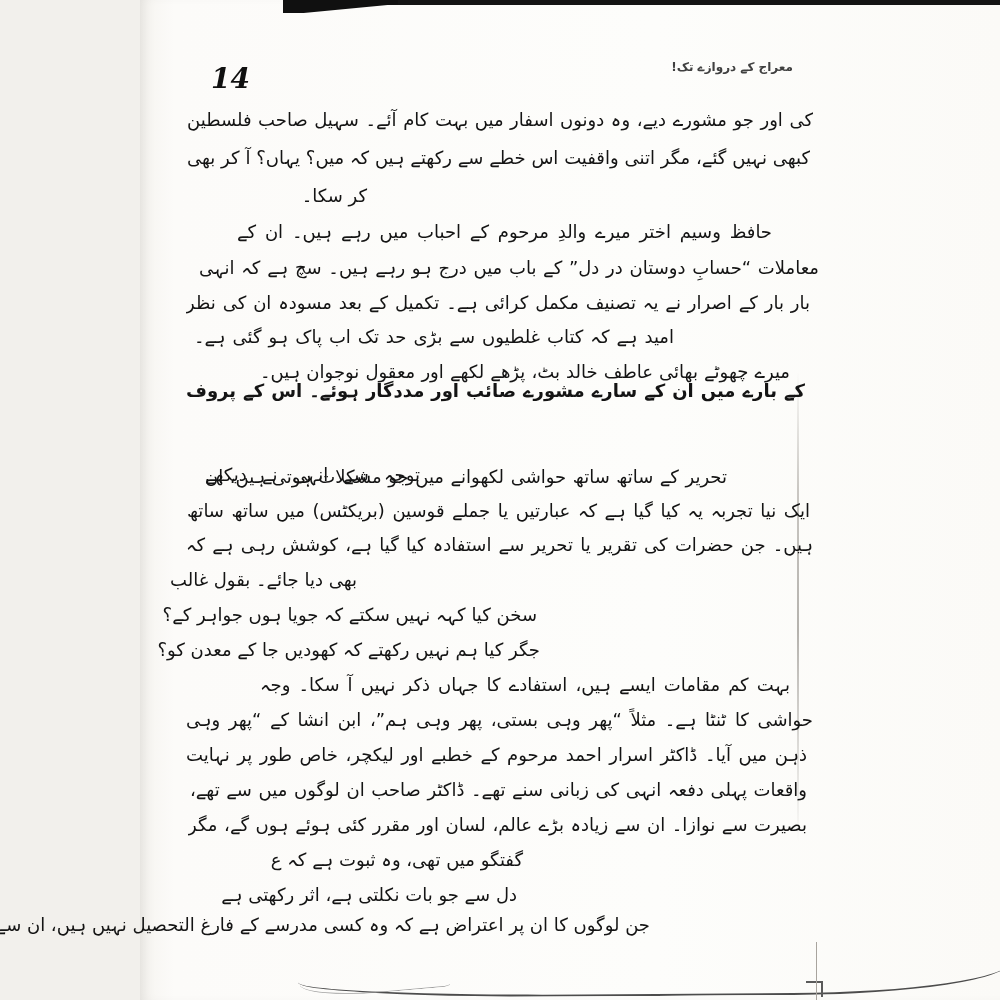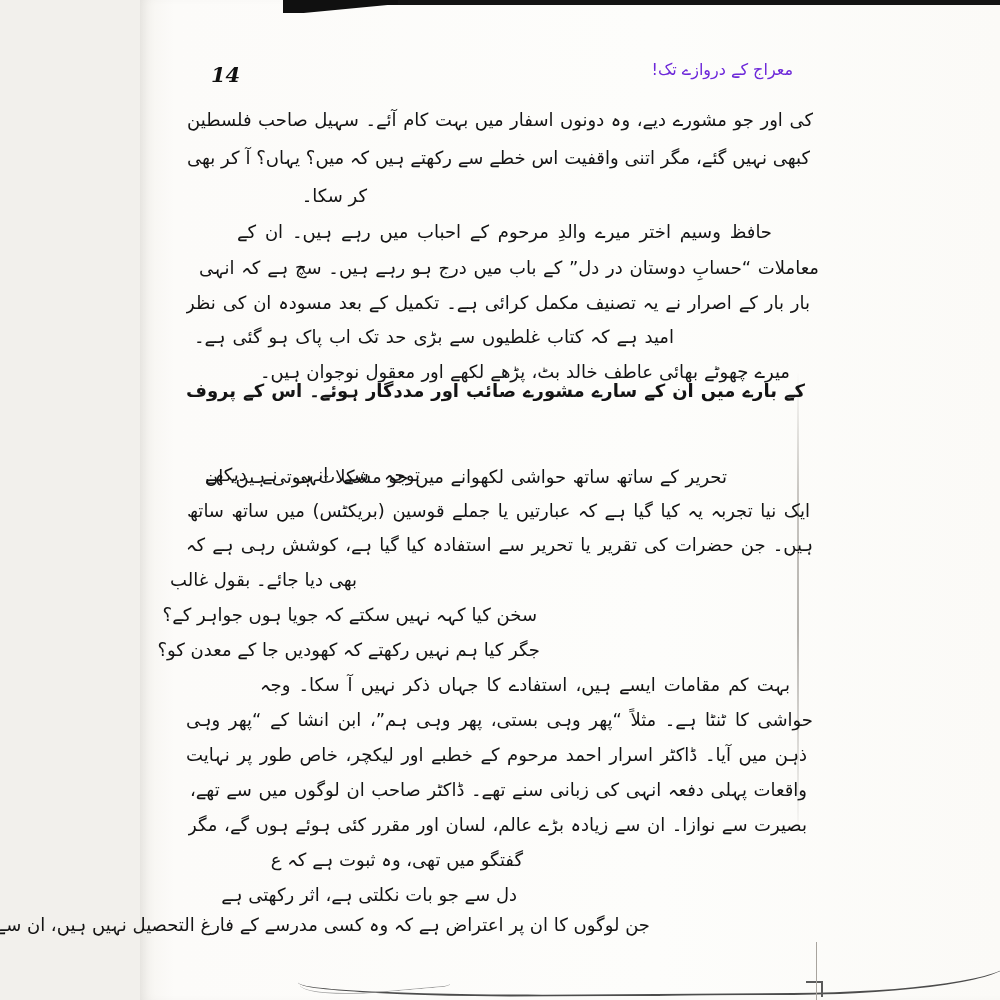--- a/index.html
+++ b/index.html
@@ -28,26 +28,26 @@
     border-bottom:1px solid #8b8b8b;border-radius:0 0 10% 90%/0 0 30% 160%;transform:rotate(-5deg);opacity:.8;}
   .corner-bracket{position:absolute;left:806px;top:981px;width:15px;height:14px;
     border-top:2px solid #5a5a5a;border-right:2px solid #5a5a5a;background:transparent;}
   .edge-line-low{position:absolute;left:816px;top:942px;width:1px;height:58px;background:#a8a49e;}
   .fold-line{position:absolute;left:797px;top:372px;width:2px;height:470px;
     background:linear-gradient(180deg,rgba(140,135,128,0) 0%,rgba(140,135,128,.45) 25%,rgba(110,105,98,.5) 55%,rgba(140,135,128,0) 100%);}
   
   .pageno{
     position:absolute;left:211px;top:62px;
     font-family:"DejaVu Serif",serif;font-weight:bold;font-style:italic;
-    font-size:21px;color:#101010;
+    font-size:28px;color:#101010;
   }
   .chapter{
     position:absolute;right:207px;top:60px;
     direction:rtl;white-space:nowrap;
-    font-size:16px;font-weight:normal;color:#6d28d9;
+    font-size:12px;font-weight:bold;color:#404040;
   }
   
   .line{
     position:absolute;direction:rtl;unicode-bidi:plaintext;
     font-size:18px;line-height:27px;height:29px;color:#141414;
     letter-spacing:0;
   }
   .j{text-align:justify;text-align-last:justify;overflow:hidden;}
   .r{text-align:left;white-space:nowrap;}
 </style>

